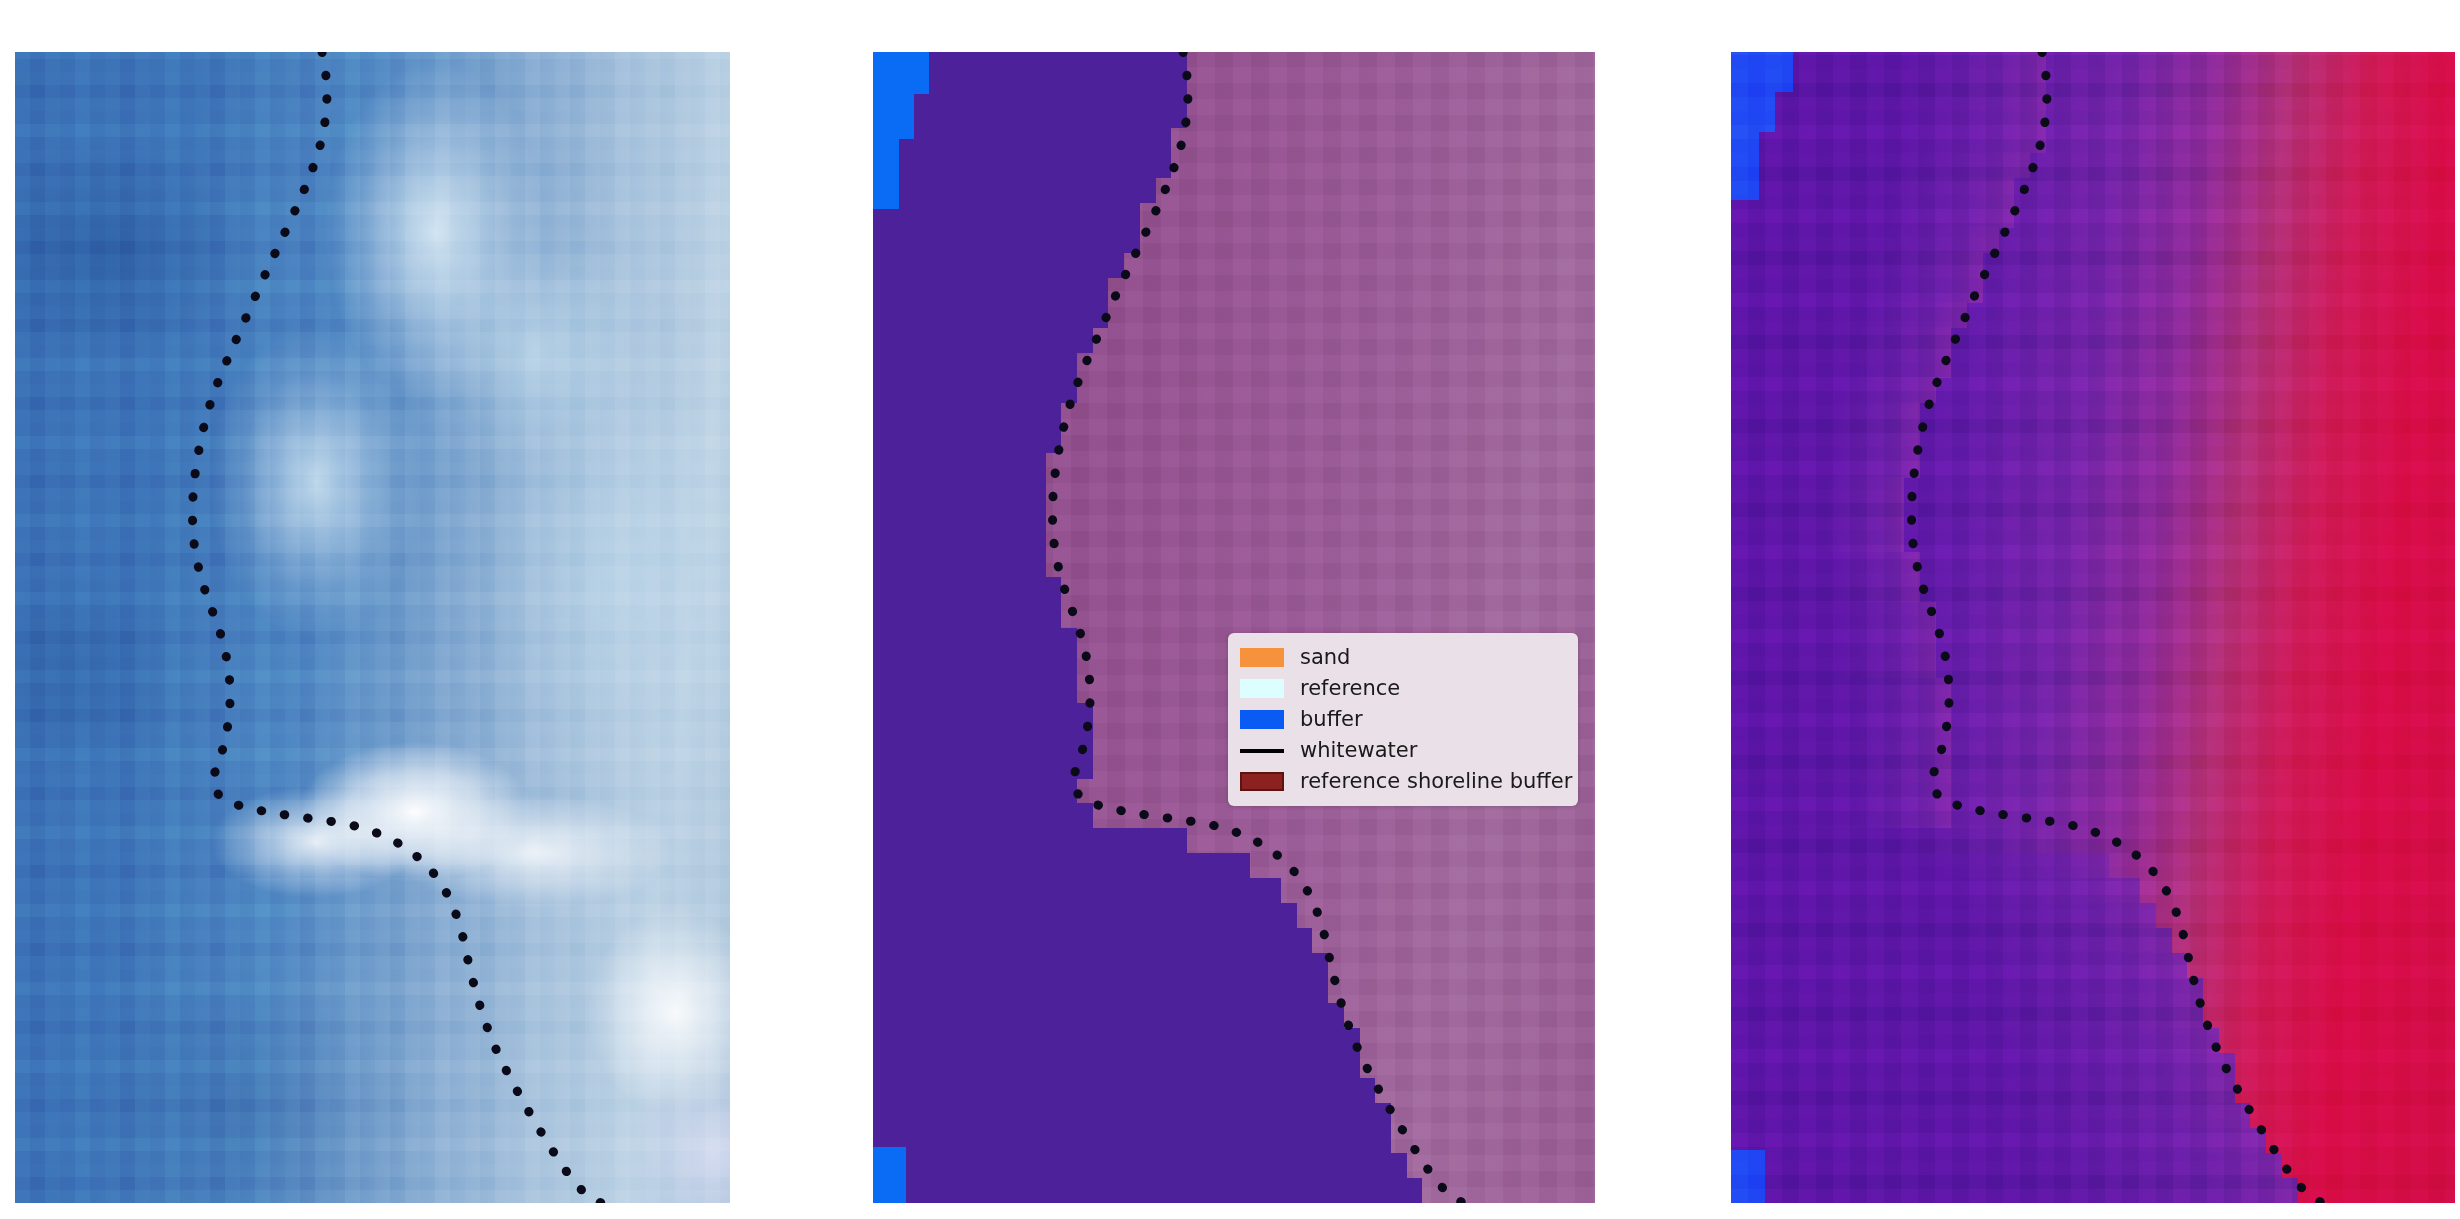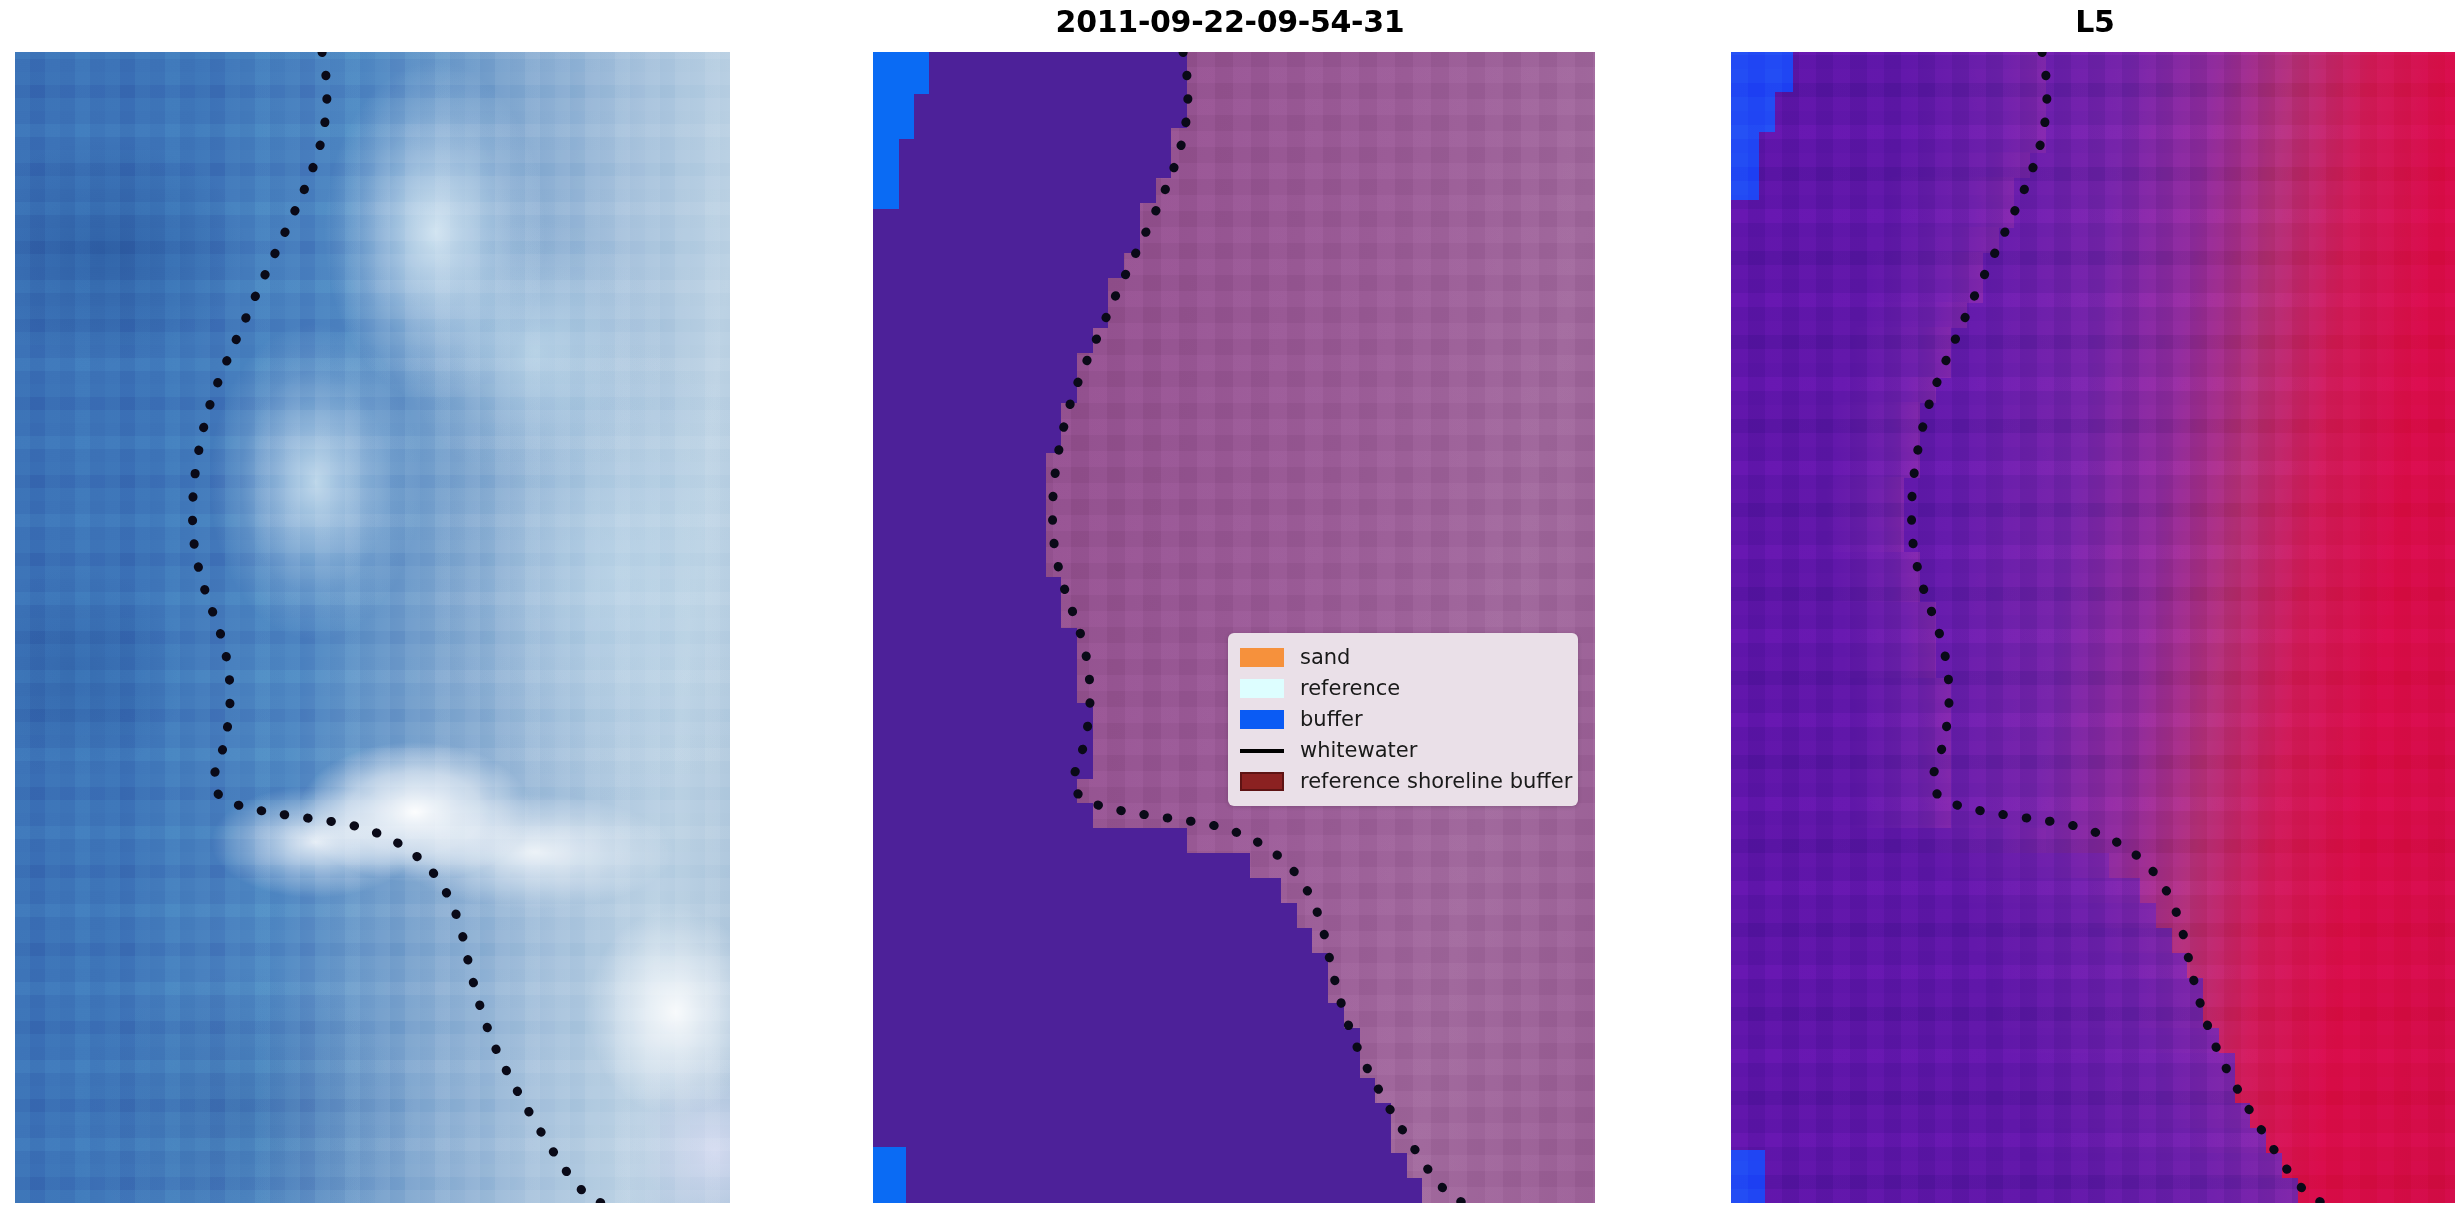--- a/index.html
+++ b/index.html
@@ -238,21 +238,20 @@
       <div class="sar-base"></div>
       <div class="sar-dark-left"></div>
       <div class="sar-tex"></div>
       <svg class="shoreline-svg" viewBox="0 0 715 1151" preserveAspectRatio="none">
         <path class="shoreline-path" d="M 307 0 C 316 40 312 75 300 110 C 286 150 262 195 240 245 C 220 292 200 330 190 370 C 180 410 176 445 178 480 C 180 512 190 540 200 566 C 210 592 216 620 215 650 C 214 676 208 700 200 720 C 196 732 200 744 214 750 C 240 760 280 764 320 770 C 358 776 390 790 414 816 C 436 840 446 872 452 904 C 460 940 470 975 486 1008 C 504 1044 524 1078 545 1110 C 562 1136 578 1152 590 1151"></path>
       </svg>
     </div>
   </div>
 
   <div class="panel" id="panel-2">
-    <div class="panel-title">2011-09-22-09-54-31</div>
     <div class="panel-canvas" id="canvas-2">
       <div class="cls-land"></div>
       <div class="cls-tex"></div>
       <div class="cls-sea" id="cls-steps">
           <div class="cls-step" style="top: 0px; height: 26.0217px; width: 313.913px;"></div>
           <div class="cls-step" style="top: 25.0217px; height: 26.0217px; width: 313.913px;"></div>
           <div class="cls-step" style="top: 50.0435px; height: 26.0217px; width: 313.913px;"></div>
           <div class="cls-step" style="top: 75.0652px; height: 26.0217px; width: 298.217px;"></div>
           <div class="cls-step" style="top: 100.087px; height: 26.0217px; width: 298.217px;"></div>
           <div class="cls-step" style="top: 125.109px; height: 26.0217px; width: 282.522px;"></div>
@@ -302,21 +301,20 @@
           <div class="cls-water" style="left: 0px; top: 129px; width: 26px; height: 28px;"></div>
           <div class="cls-water" style="left: 0px; top: 1095px; width: 33px; height: 56px;"></div>
         </div>
       <svg class="shoreline-svg" viewBox="0 0 722 1151" preserveAspectRatio="none">
         <path class="shoreline-path" d="M 310 0 C 319 40 315 75 303 110 C 289 150 265 195 242 245 C 222 292 202 330 192 370 C 182 410 178 445 180 480 C 182 512 192 540 202 566 C 212 592 218 620 217 650 C 216 676 210 700 202 720 C 198 732 202 744 216 750 C 242 760 283 764 323 770 C 361 776 394 790 418 816 C 440 840 450 872 456 904 C 464 940 474 975 490 1008 C 508 1044 529 1078 550 1110 C 567 1136 583 1152 596 1151"></path>
       </svg>
     </div>
   </div>
 
   <div class="panel" id="panel-3">
-    <div class="panel-title">L5</div>
     <div class="panel-canvas" id="canvas-3">
       <div class="pl-base"></div>
       <div class="pl-mask" id="pl-steps">
           <div class="pl-step" style="top: 0px; height: 26.0217px; width: 314.783px;"></div>
           <div class="pl-step" style="top: 25.0217px; height: 26.0217px; width: 314.783px;"></div>
           <div class="pl-step" style="top: 50.0435px; height: 26.0217px; width: 314.783px;"></div>
           <div class="pl-step" style="top: 75.0652px; height: 26.0217px; width: 314.783px;"></div>
           <div class="pl-step" style="top: 100.087px; height: 26.0217px; width: 299.043px;"></div>
           <div class="pl-step" style="top: 125.109px; height: 26.0217px; width: 283.304px;"></div>
           <div class="pl-step" style="top: 150.13px; height: 26.0217px; width: 283.304px;"></div>

